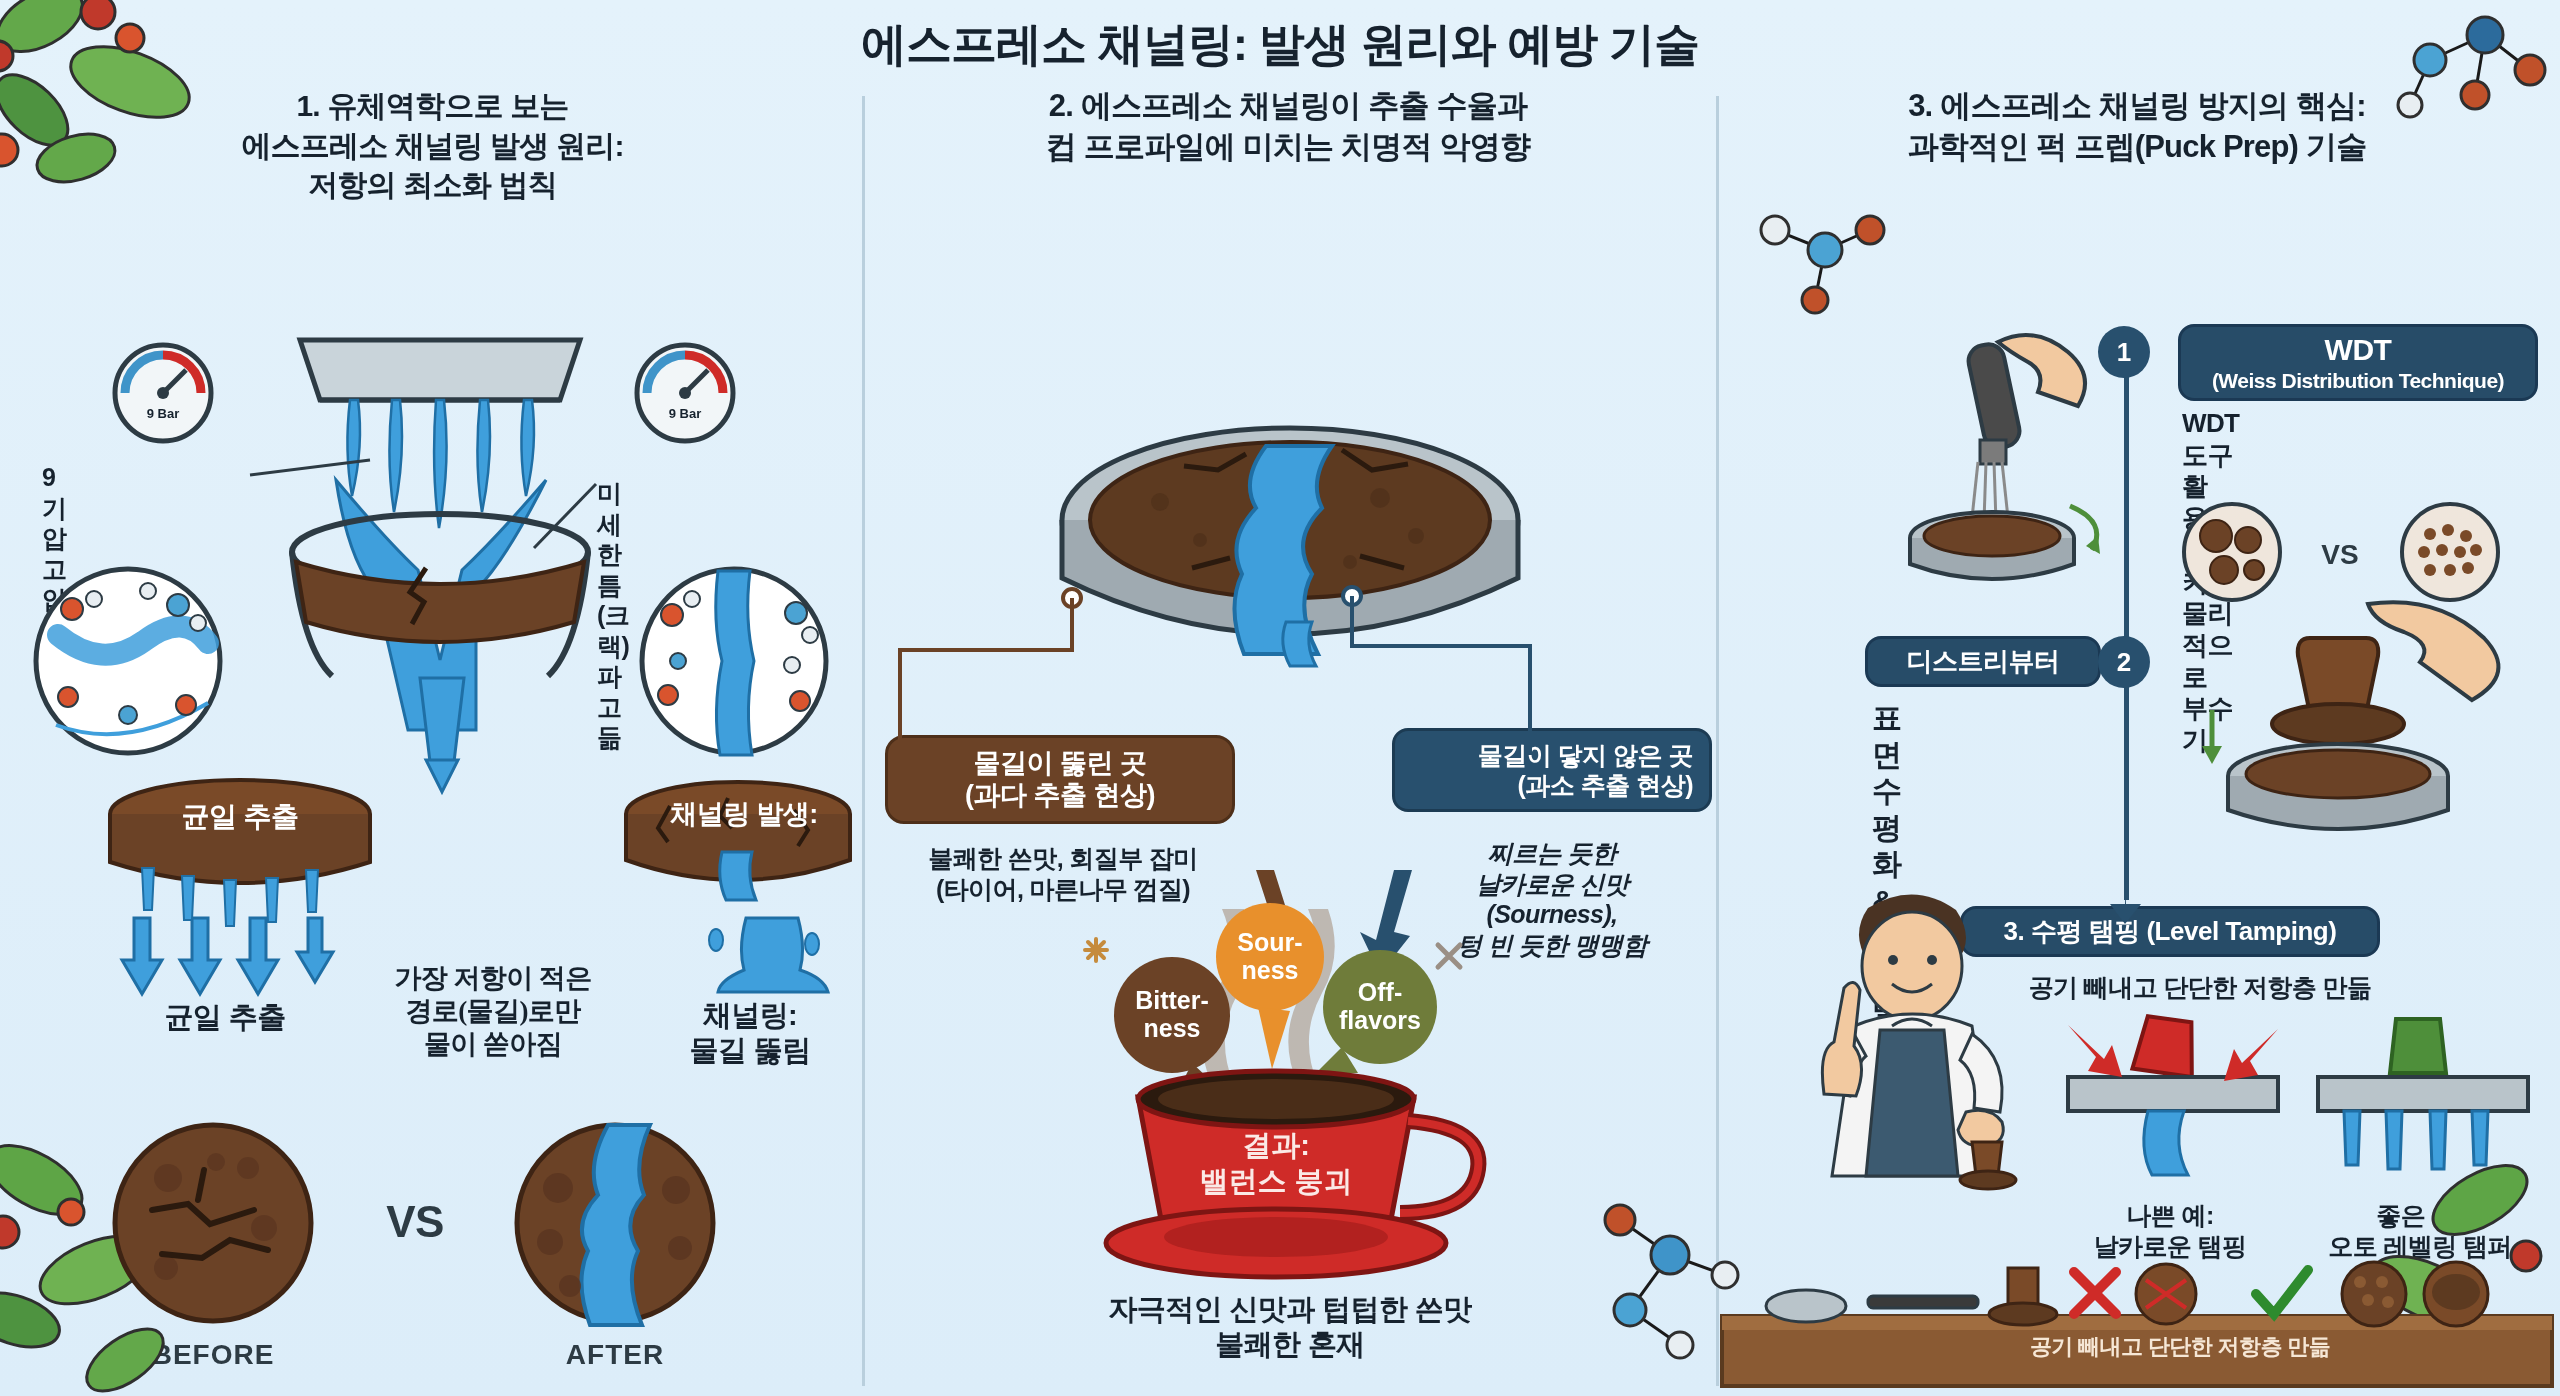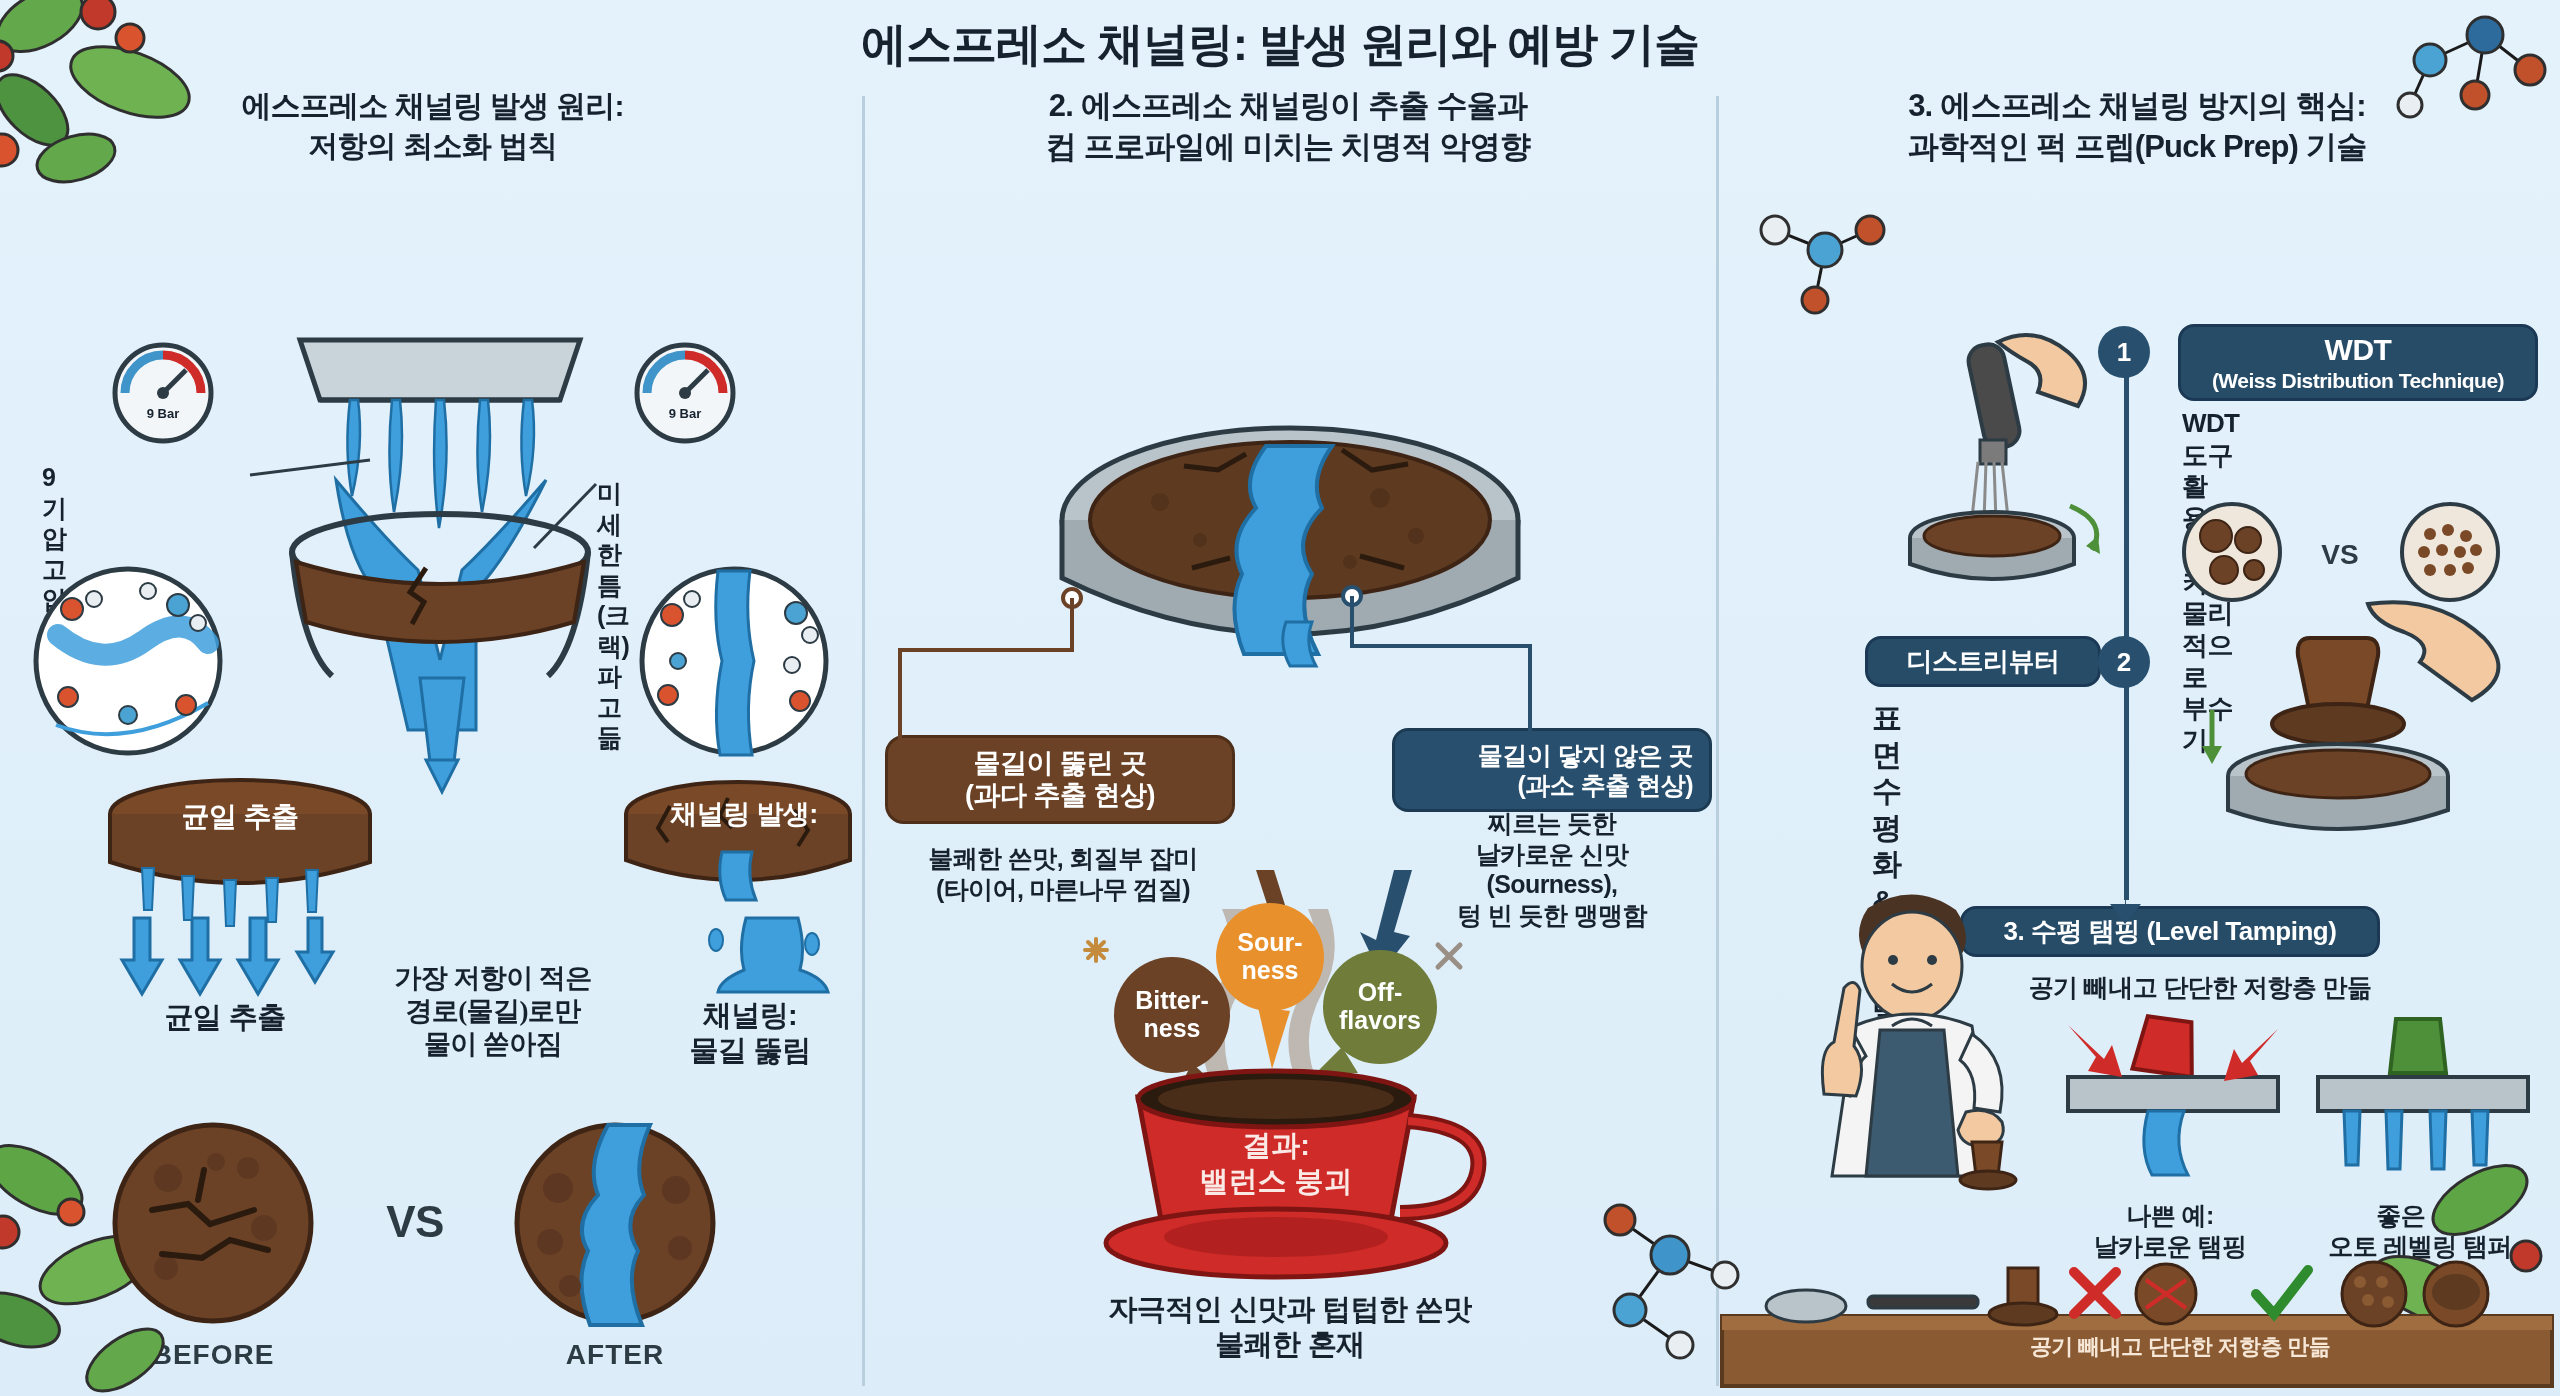--- a/index.html
+++ b/index.html
@@ -127,20 +127,21 @@
     </g>
   </svg>
 
   <div class="title">에스프레소 채널링: 발생 원리와 예방 기술</div>
 
   <div class="panel-divider" style="left:862px;"></div>
   <div class="panel-divider" style="left:1716px;"></div>
 
   <div class="panel p1">
     <div class="phead">
+      <div>1.  유체역학으로 보는</div>
       <div>에스프레소 채널링 발생 원리:</div>
       <div>저항의 최소화 법칙</div>
     </div>
   </div>
 
   <svg style="position:absolute;left:108px;top:338px;z-index:8;" width="110" height="110">
     <circle cx="55" cy="55" r="48" fill="#f2f6f8" stroke="#2d3b44" stroke-width="5"></circle>
     <path d="M 17 55 A 38 38 0 0 1 55 17" fill="none" stroke="#3f94c9" stroke-width="9"></path>
     <path d="M 55 17 A 38 38 0 0 1 93 55" fill="none" stroke="#cf2b28" stroke-width="9"></path>
     <line x1="55" y1="55" x2="78" y2="32" stroke="#2d3b44" stroke-width="5"></line>
@@ -357,21 +358,21 @@
   </div>
   <div class="badge badge-navy" style="left:1392px;top:728px;width:320px;font-size:25px;text-align:right;">
     <div>물길이 닿지 않은 곳</div>
     <div>(과소 추출 현상)</div>
   </div>
 
   <div class="lbl ctr" style="left:868px;top:843px;width:390px;font-size:25px;">
     <div>불쾌한 쓴맛, 회질부 잡미</div>
     <div>(타이어, 마른나무 껍질)</div>
   </div>
-  <div class="lbl ctr" style="left:1402px;top:808px;width:300px;font-size:25px;">
+  <div class="lbl ctr" style="left:1402px;top:838px;width:300px;font-size:25px;font-style:italic;">
     <div>찌르는 듯한</div>
     <div>날카로운 신맛</div>
     <div>(Sourness),</div>
     <div>텅 빈 듯한 맹맹함</div>
   </div>
 
   <svg style="position:absolute;left:1240px;top:870px;z-index:9;" width="200" height="110">
     <path d="M 16 0 L 34 0 L 56 70 L 70 62 L 52 104 L 20 66 L 36 62 Z" fill="#6b4226"></path>
     <path d="M 172 0 L 154 0 L 136 70 L 120 62 L 140 104 L 170 66 L 154 62 Z" fill="#28506e"></path>
   </svg>

